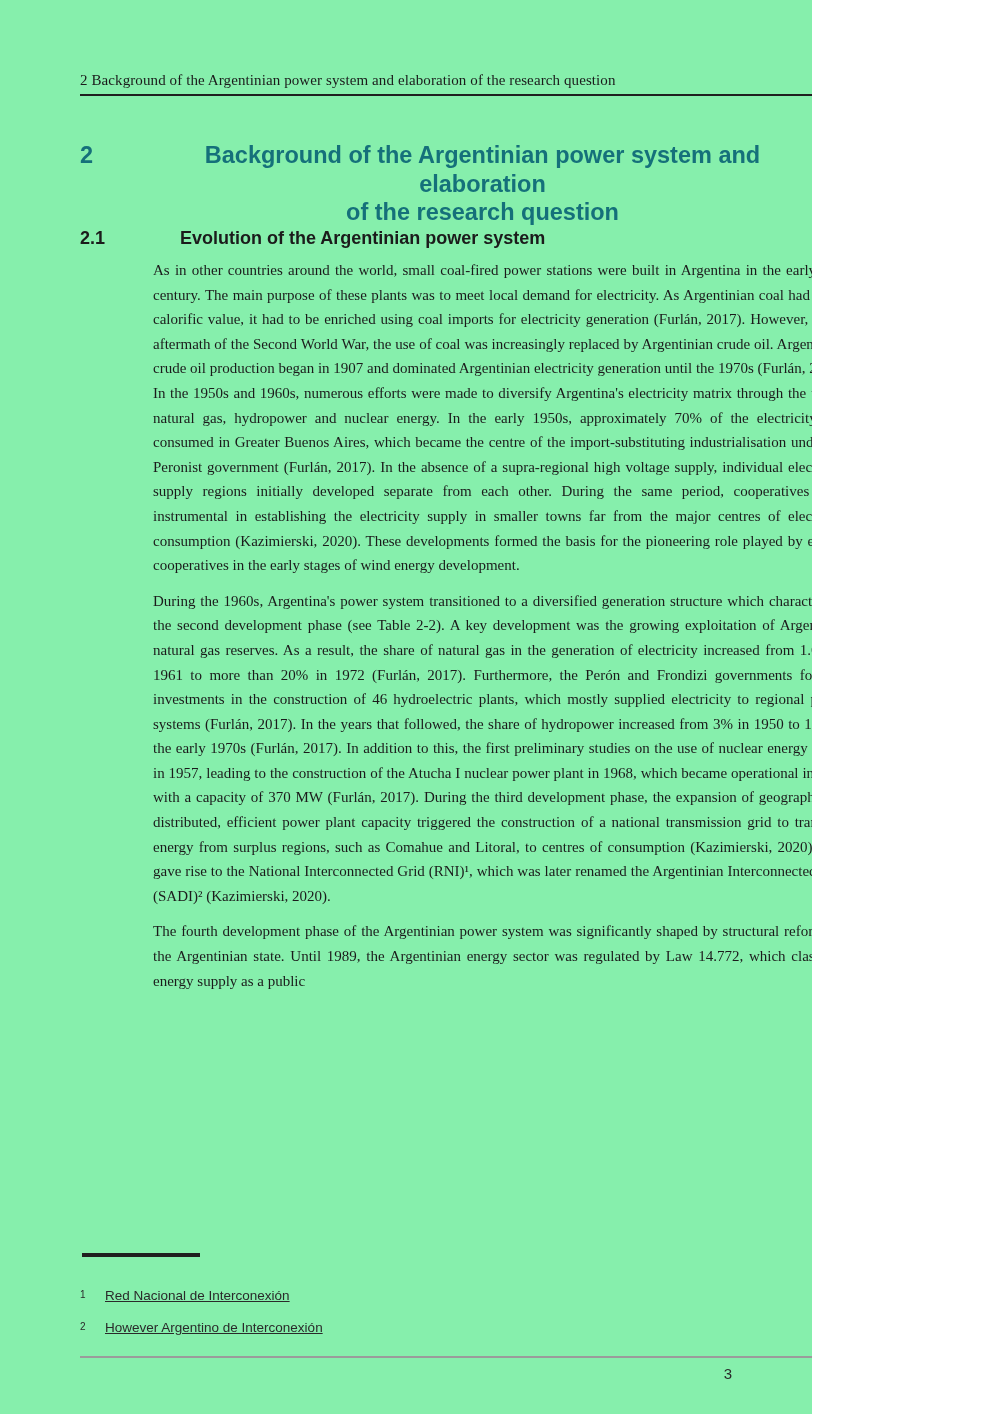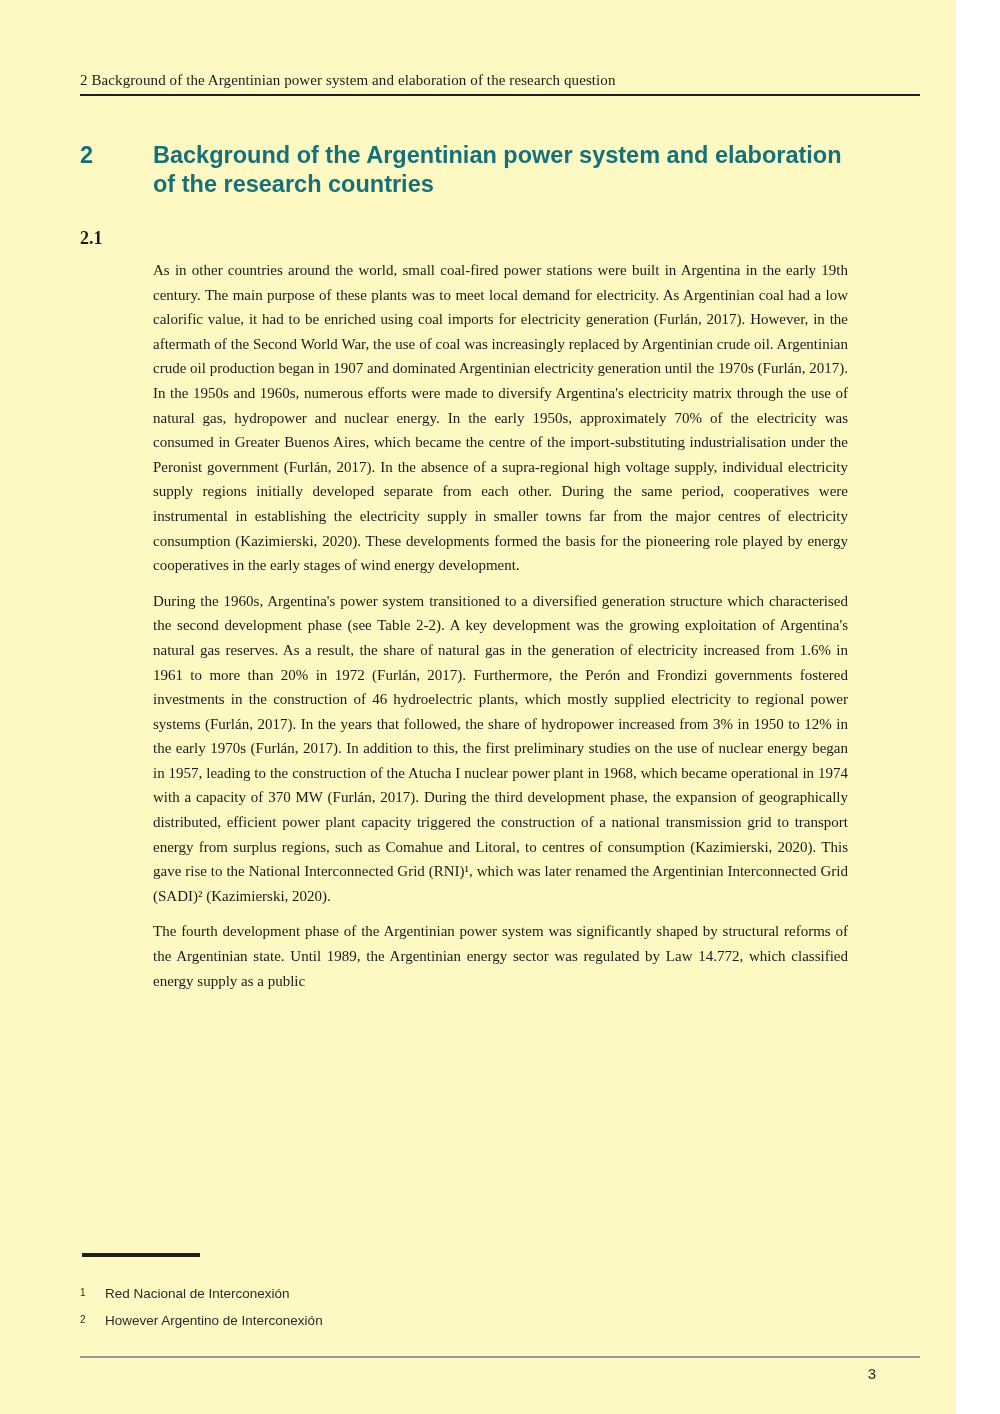--- a/index.html
+++ b/index.html
@@ -1,20 +1,20 @@
 <!DOCTYPE html>
 <html style="--heading_teal: #15707a; --text_dark: #1b1b1b; --rule_dark: #1f1f1f; --rule_gray: #9b9b9b;"><head>
 <meta charset="utf-8">
 <style>
   html, body { margin: 0; padding: 0; background: #ffffff; }
   .page {
     position: relative;
-    width: 956px;
+    width: 812px;
     height: 1414px;
-    background: #fef9c3;
+    background: #86efac;
     font-family: "Liberation Serif", "DejaVu Serif", serif;
     color: var(--text_dark, #1b1b1b);
     overflow: hidden;
   }
   .running-header {
     position: absolute;
     left: 80px;
     top: 72px;
     font-size: 15px;
     letter-spacing: 0.1px;
@@ -34,28 +34,28 @@
     top: 141px;
     margin: 0;
     display: flex;
     font-family: "Liberation Sans", "DejaVu Sans", sans-serif;
     font-weight: bold;
     font-size: 23.5px;
     line-height: 28.5px;
     color: var(--heading_teal, #15707a);
   }
   .num-col { width: 73px; flex: none; }
-  .chapter-heading .line { display: block; }
+  .chapter-heading .line { display: block; text-align: center; }
   .section-heading {
     position: absolute;
     left: 80px;
     top: 227px;
     margin: 0;
     display: flex;
-    font-family: Liberation Serif, serif;
+    font-family: Liberation Sans, sans-serif;
     font-weight: bold;
     font-size: 18px;
     line-height: 22px;
     color: var(--text_dark, #1b1b1b);
     gap: 27px;
   }
   .body-text {
     position: absolute;
     left: 153px;
     top: 258px;
@@ -79,21 +79,22 @@
   .footnotes {
     position: absolute;
     left: 80px;
     top: 1285px;
     font-family: "Liberation Sans", "DejaVu Sans", sans-serif;
     color: #2a2a2a;
   }
   .footnote {
     margin-bottom: 10px;
     font-size: 13.5px;
-    line-height: 17px;
+    line-height: 22px;
+    text-decoration: underline;
   }
   .fn-marker {
     display: inline-block;
     width: 25px;
     font-size: 10px;
     vertical-align: top;
     position: relative;
     top: -1px;
   }
   .footer-rule {
@@ -120,26 +121,27 @@
 
   <div class="running-header">
     <span>2 Background of the Argentinian power system and elaboration of the research question</span>
   </div>
   <div class="header-rule"></div>
 
   <h1 class="chapter-heading">
     <span class="num-col">2</span>
     <span class="title-col">
       <span class="line">Background of the Argentinian power system and elaboration</span>
-      <span class="line">of the research countries</span>
+      <span class="line">of the research question</span>
     </span>
   </h1>
 
   <h2 class="section-heading">
     <span class="num-col">2.1</span>
+    <span class="title-col">Evolution of the Argentinian power system</span>
   </h2>
 
   <div class="body-text">
     <p>As in other countries around the world, small coal-fired power stations were built in Argentina in the early 19th century. The main purpose of these plants was to meet local demand for electricity. As Argentinian coal had a low calorific value, it had to be enriched using coal imports for electricity generation (Furlán, 2017). However, in the aftermath of the Second World War, the use of coal was increasingly replaced by Argentinian crude oil. Argentinian crude oil production began in 1907 and dominated Argentinian electricity generation until the 1970s (Furlán, 2017). In the 1950s and 1960s, numerous efforts were made to diversify Argentina's electricity matrix through the use of natural gas, hydropower and nuclear energy. In the early 1950s, approximately 70% of the electricity was consumed in Greater Buenos Aires, which became the centre of the import-substituting industrialisation under the Peronist government (Furlán, 2017). In the absence of a supra-regional high voltage supply, individual electricity supply regions initially developed separate from each other. During the same period, cooperatives were instrumental in establishing the electricity supply in smaller towns far from the major centres of electricity consumption (Kazimierski, 2020). These developments formed the basis for the pioneering role played by energy cooperatives in the early stages of wind energy development.</p>
     <p>During the 1960s, Argentina's power system transitioned to a diversified generation structure which characterised the second development phase (see Table 2-2). A key development was the growing exploitation of Argentina's natural gas reserves. As a result, the share of natural gas in the generation of electricity increased from 1.6% in 1961 to more than 20% in 1972 (Furlán, 2017). Furthermore, the Perón and Frondizi governments fostered investments in the construction of 46 hydroelectric plants, which mostly supplied electricity to regional power systems (Furlán, 2017). In the years that followed, the share of hydropower increased from 3% in 1950 to 12% in the early 1970s (Furlán, 2017). In addition to this, the first preliminary studies on the use of nuclear energy began in 1957, leading to the construction of the Atucha I nuclear power plant in 1968, which became operational in 1974 with a capacity of 370 MW (Furlán, 2017). During the third development phase, the expansion of geographically distributed, efficient power plant capacity triggered the construction of a national transmission grid to transport energy from surplus regions, such as Comahue and Litoral, to centres of consumption (Kazimierski, 2020). This gave rise to the National Interconnected Grid (RNI)¹, which was later renamed the Argentinian Interconnected Grid (SADI)² (Kazimierski, 2020).</p>
     <p>The fourth development phase of the Argentinian power system was significantly shaped by structural reforms of the Argentinian state. Until 1989, the Argentinian energy sector was regulated by Law 14.772, which classified energy supply as a public</p>
   </div>
 
   <div class="footnote-sep"></div>
 

